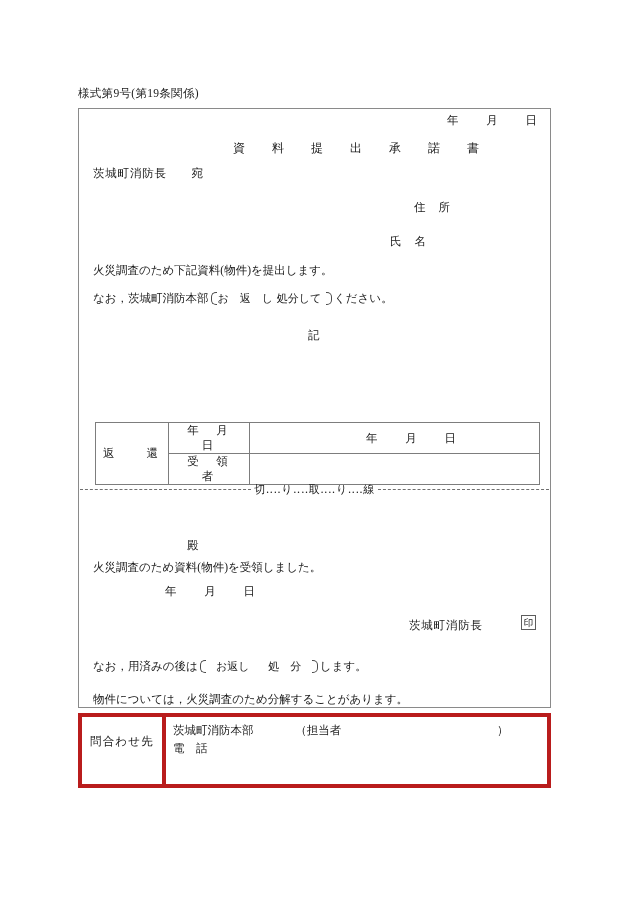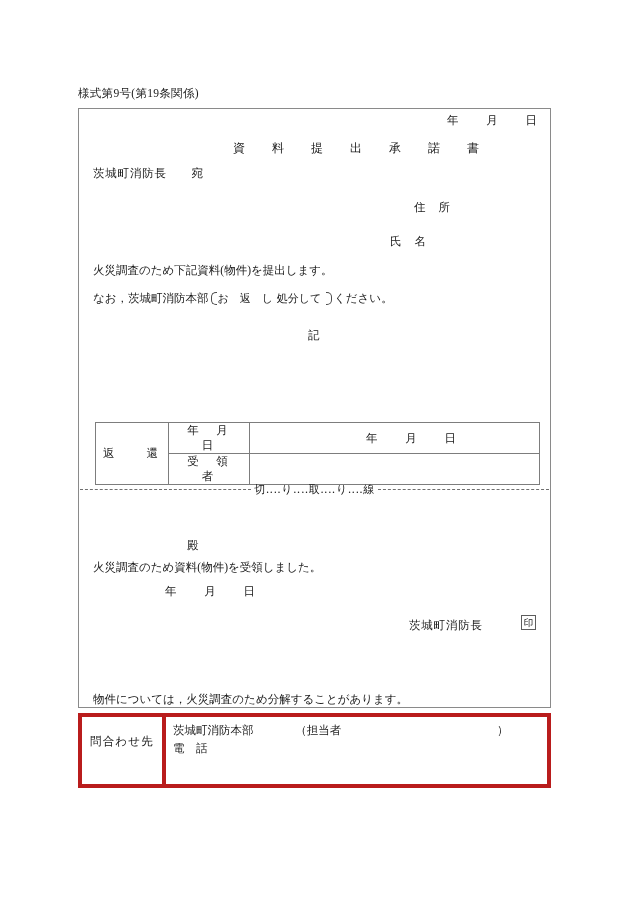--- a/index.html
+++ b/index.html
@@ -267,20 +267,28 @@
     <span class="gap"></span>
     <span>月</span>
     <span class="gap"></span>
     <span>日</span>
   </div>
 
   <div class="t sp1" style="left:409px; top:617px;">茨城町消防長</div>
 
   <div class="seal" style="left:521px; top:615px;">印</div>
 
+  <div class="choice" style="left:93px; top:659px;">
+    <span>なお，用済みの後は</span>
+    <span class="bracket">
+      <span class="opt">お返し</span>
+      <span class="opt">処　分</span>
+    </span>
+    <span>します。</span>
+  </div>
 
   <div class="t" style="left:93px; top:691px;">物件については，火災調査のため分解することがあります。</div>
 
   <table class="contact-table">
     <tbody>
         <tr>
       <td class="c-label">問合わせ先</td>
       <td>
         <div class="contact-line">
           <span>茨城町消防本部</span>

